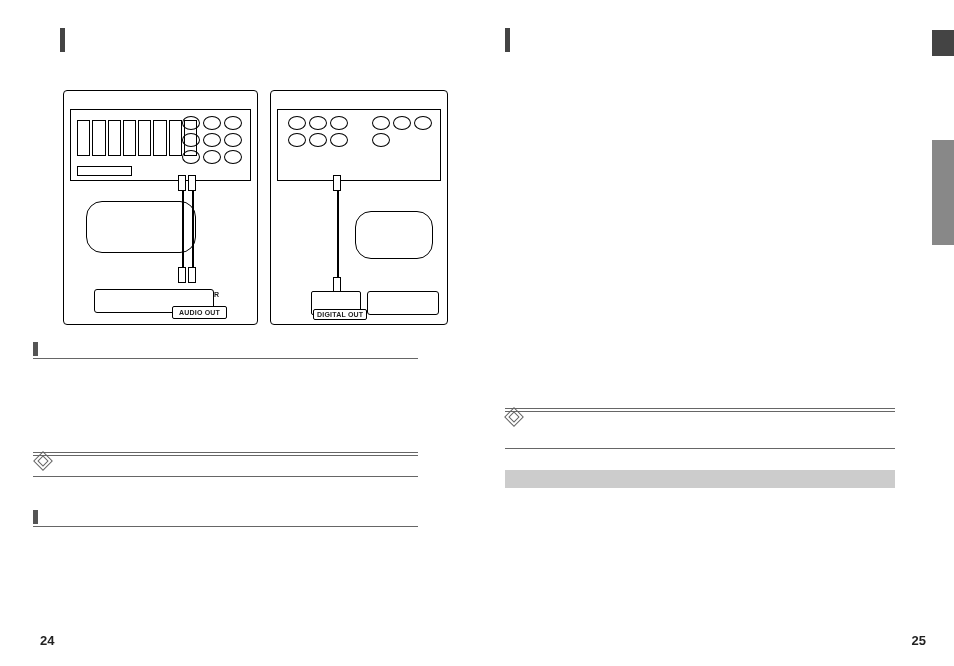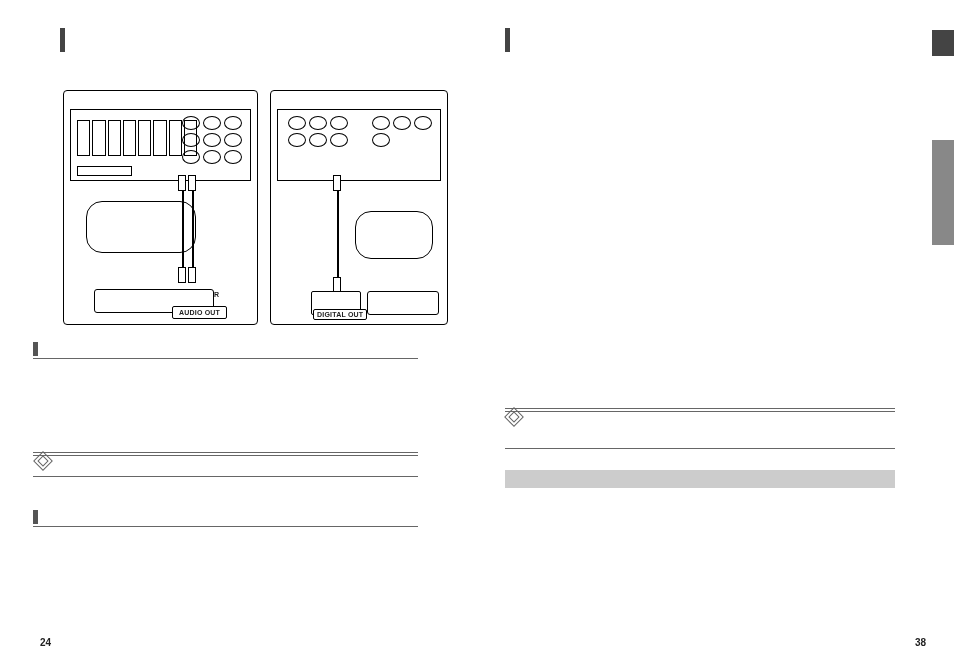--- a/index.html
+++ b/index.html
@@ -101,21 +101,21 @@
     border:1px solid #666;
   }
 
   
   .grey-strip {
     position: absolute;
     background: #ccc;
   }
 
   
-  .pgnum { position:absolute; bottom:18px; font-size:10px; font-weight:bold; }
+  .pgnum { position:absolute; bottom:18px; font-size:13px; font-weight:bold; }
   .pgnum-left  { left: 40px; }
   .pgnum-right { right: 28px; }
 
   
   .rear-panel{
     position:absolute; left:6px; right:6px; top:18px; height:72px;
     border:1px solid #000;
     background:#fff;
   }
   .rear-panel .blocks{
@@ -244,13 +244,13 @@
 
   <div class="note-icon" style="left:30px; top:410px;"></div>
   <div class="sec-rule sec-rule-dbl" style="left:28px; top:408px; width:390px;"></div>
   <div class="sec-rule" style="left:28px; top:448px; width:390px;"></div>
 
   <div class="grey-strip" style="left:28px; top:470px; width:390px; height:18px;"></div>
 
 </div>
 
 <div class="pgnum pgnum-left">24</div>
-<div class="pgnum pgnum-right">38</div>
+<div class="pgnum pgnum-right">25</div>
 
 </body></html>

